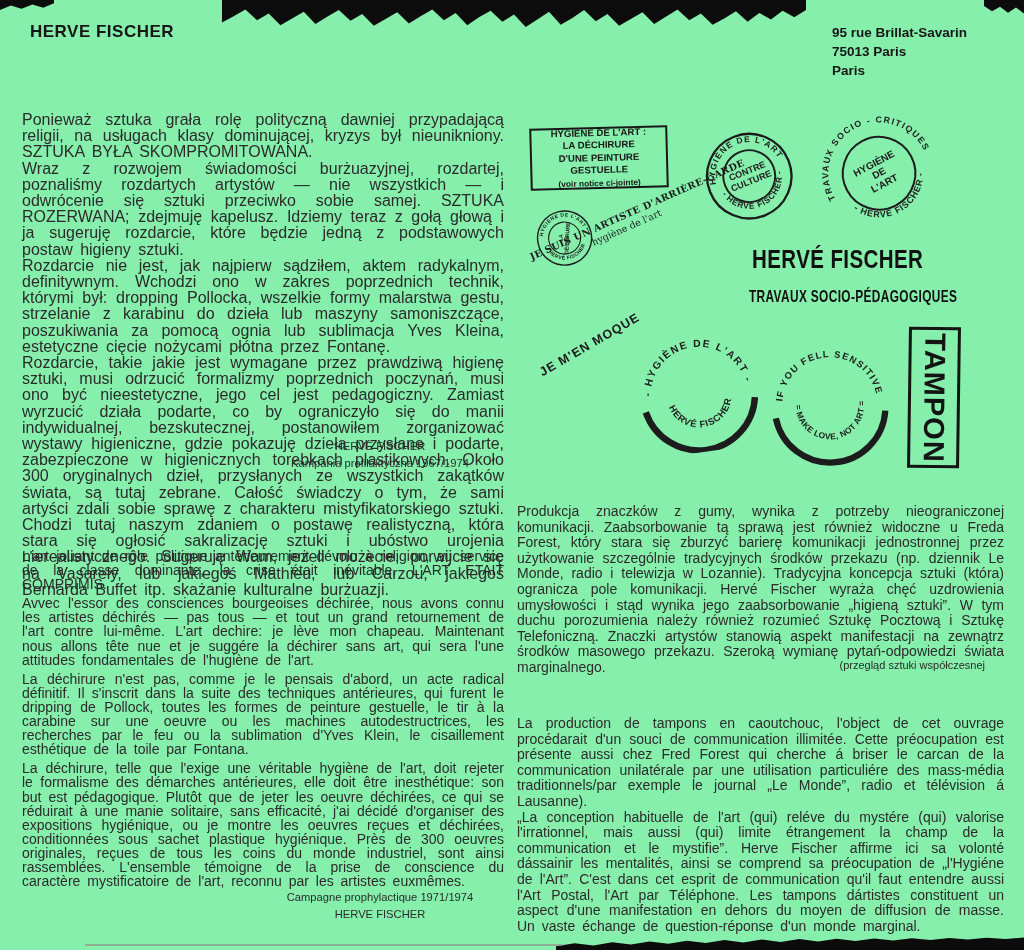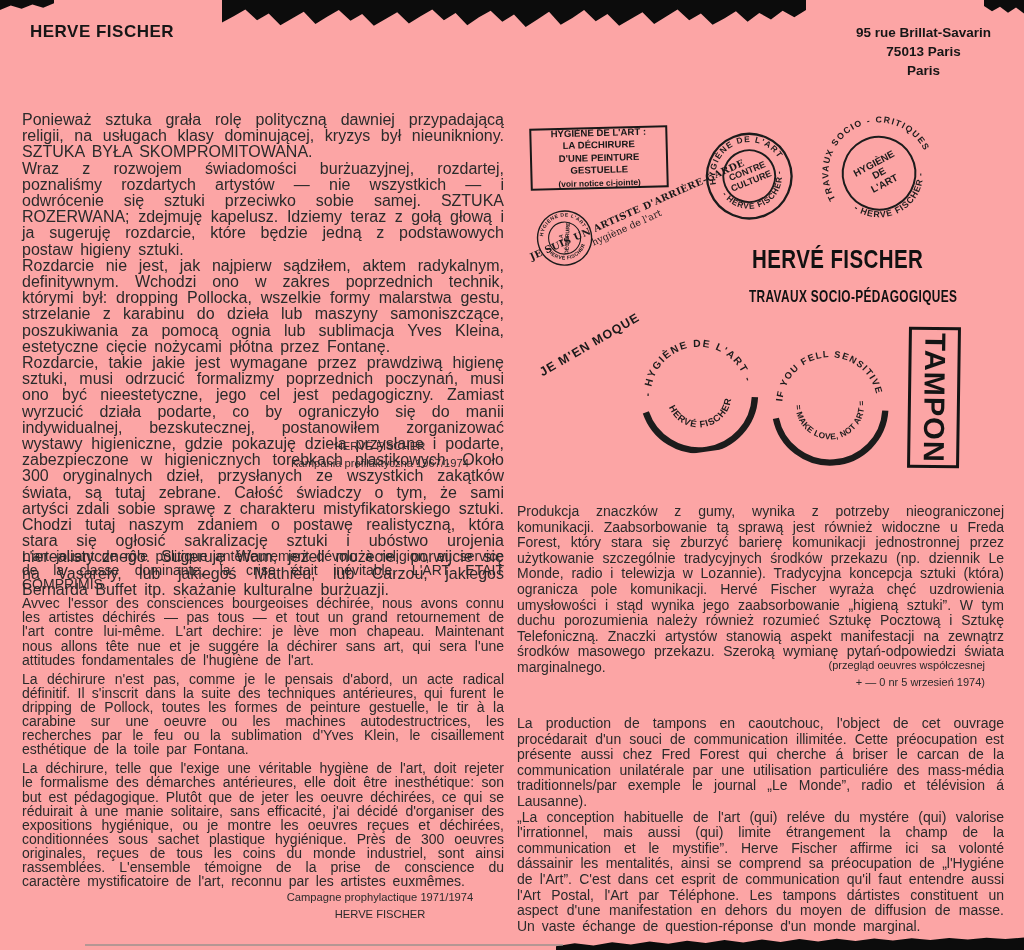--- a/index.html
+++ b/index.html
@@ -1,32 +1,32 @@
 <!DOCTYPE html>
 <html><head>
 <meta charset="utf-8">
 <style>
   html,body{margin:0;padding:0;background:#dddbd5;}
-  .page{position:relative;width:1024px;height:950px;background:#fca5a5;overflow:hidden;
+  .page{position:relative;width:1024px;height:950px;background:#86efac;overflow:hidden;
         font-family:"Liberation Sans",sans-serif;color:#262626;}
   
   .torn{position:absolute;background:#0c0c0c;}
   .torn-main{left:222px;top:0;width:584px;height:28px;
     clip-path:polygon(0 0,100% 0,100% 36%,98% 62%,96% 38%,94% 70%,92% 46%,90% 78%,88% 40%,86% 66%,84% 88%,82% 48%,80% 72%,78% 34%,76% 60%,74% 86%,72% 44%,70% 68%,68% 92%,66% 50%,64% 76%,62% 36%,60% 64%,58% 88%,56% 42%,54% 70%,52% 96%,50% 52%,48% 78%,46% 38%,44% 62%,42% 90%,40% 46%,38% 72%,36% 34%,34% 58%,32% 84%,30% 44%,28% 68%,26% 92%,24% 50%,22% 74%,20% 36%,18% 60%,16% 86%,14% 42%,12% 66%,10% 90%,8% 48%,6% 72%,4% 34%,2% 58%,0 80%);}
   .torn-left{left:0;top:0;width:54px;height:11px;
     clip-path:polygon(0 0,100% 0,100% 30%,80% 70%,60% 40%,40% 80%,20% 50%,0 90%);}
   .torn-right{left:984px;top:0;width:40px;height:15px;
     clip-path:polygon(0 0,100% 0,100% 90%,80% 50%,60% 85%,40% 45%,20% 75%,0 40%);}
   .torn-bottom{left:556px;top:937px;width:468px;height:13px;
     clip-path:polygon(0 72%,4% 48%,8% 66%,12% 40%,16% 58%,20% 34%,24% 52%,28% 28%,32% 46%,36% 24%,40% 42%,44% 20%,48% 38%,52% 16%,56% 34%,60% 14%,64% 30%,68% 12%,72% 26%,76% 10%,80% 24%,84% 8%,88% 20%,92% 6%,96% 16%,100% 4%,100% 100%,0 100%);}
   .bottom-streak{position:absolute;left:85px;top:944px;width:478px;height:2px;background:#8f8d88;opacity:.65;}
 
   
   .hdr-name{position:absolute;left:30px;top:22px;font-size:17px;font-weight:bold;letter-spacing:.5px;color:#161616;}
-  .hdr-addr{position:absolute;left:856px;top:23px;font-size:13.5px;font-weight:bold;line-height:19px;color:#161616;text-align:center;}
+  .hdr-addr{position:absolute;left:832px;top:23px;font-size:13.5px;font-weight:bold;line-height:19px;color:#161616;}
 
   
   .coltext{position:absolute;text-align:justify;word-spacing:3px;color:#2b2b2b;}
   .coltext p{margin:0;}
   .pl-top{left:22px;top:112px;width:482px;font-size:16px;line-height:16.2px;}
   .fr-left{left:22px;top:549px;width:482px;font-size:14px;line-height:14.1px;}
   .fr-left p{margin-bottom:5px;}
   .pl-right{left:517px;top:504px;width:487px;font-size:14px;line-height:15.6px;}
   .fr-right{left:517px;top:716px;width:487px;font-size:14px;line-height:15.6px;}
   .sig{position:absolute;text-align:center;font-size:11.2px;line-height:17px;color:#2b2b2b;}
@@ -92,22 +92,21 @@
   </div>
   <div class="sig" style="left:230px;top:889px;width:300px;">
     <div>Campagne prophylactique 1971/1974</div>
     <div>HERVE FISCHER</div>
   </div>
 
   <div class="coltext pl-right">
     <p>Produkcja znaczków z gumy, wynika z potrzeby nieograniczonej komunikacji. Zaabsorbowanie tą sprawą jest również widoczne u Freda Forest, który stara się zburzyć barierę komunikacji jednostronnej przez użytkowanie szczególnie tradycyjnych środków przekazu (np. dziennik Le Monde, radio i telewizja w Lozannie). Tradycyjna koncepcja sztuki (która) ogranicza pole komunikacji. Hervé Fischer wyraża chęć uzdrowienia umysłowości i stąd wynika jego zaabsorbowanie „higieną sztuki”. W tym duchu porozumienia należy również rozumieć Sztukę Pocztową i Sztukę Telefoniczną. Znaczki artystów stanowią aspekt manifestacji na zewnątrz środków masowego przekazu. Szeroką wymianę pytań-odpowiedzi świata marginalnego.</p>
   </div>
   <div class="cite" style="left:690px;top:657px;width:295px;">
-    <div>(przegląd oeuvres współczesnej</div>
-    <div>+ — 0 nr 5 wrzesień 1974)</div>
+    <div>(przegląd sztuki współczesnej</div>
   </div>
 
   <div class="coltext fr-right">
     <p>La production de tampons en caoutchouc, l'object de cet ouvrage procédarait d'un souci de communication illimitée. Cette préocupation est présente aussi chez Fred Forest qui cherche á briser le carcan de la communication unilatérale par une utilisation particuliére des mass-média traditionnels/par exemple le journal „Le Monde”, radio et télévision á Lausanne).</p>
     <p>„La conception habituelle de l'art (qui) reléve du mystére (qui) valorise l'irrationnel, mais aussi (qui) limite étrangement la champ de la communication et le mystifie”. Herve Fischer affirme ici sa volonté dássainir les mentalités, ainsi se comprend sa préocupation de „l'Hygiéne de l'Art”. C'est dans cet esprit de communication qu'il faut entendre aussi l'Art Postal, l'Art par Téléphone. Les tampons dártistes constituent un aspect d'une manifestation en dehors du moyen de diffusion de masse. Un vaste échange de question-réponse d'un monde marginal.</p>
   </div>
 
   <div class="stamp notice-box">
     <div class="l">HYGIÈNE DE L'ART :</div>
     <div class="l">LA DÉCHIRURE</div>

